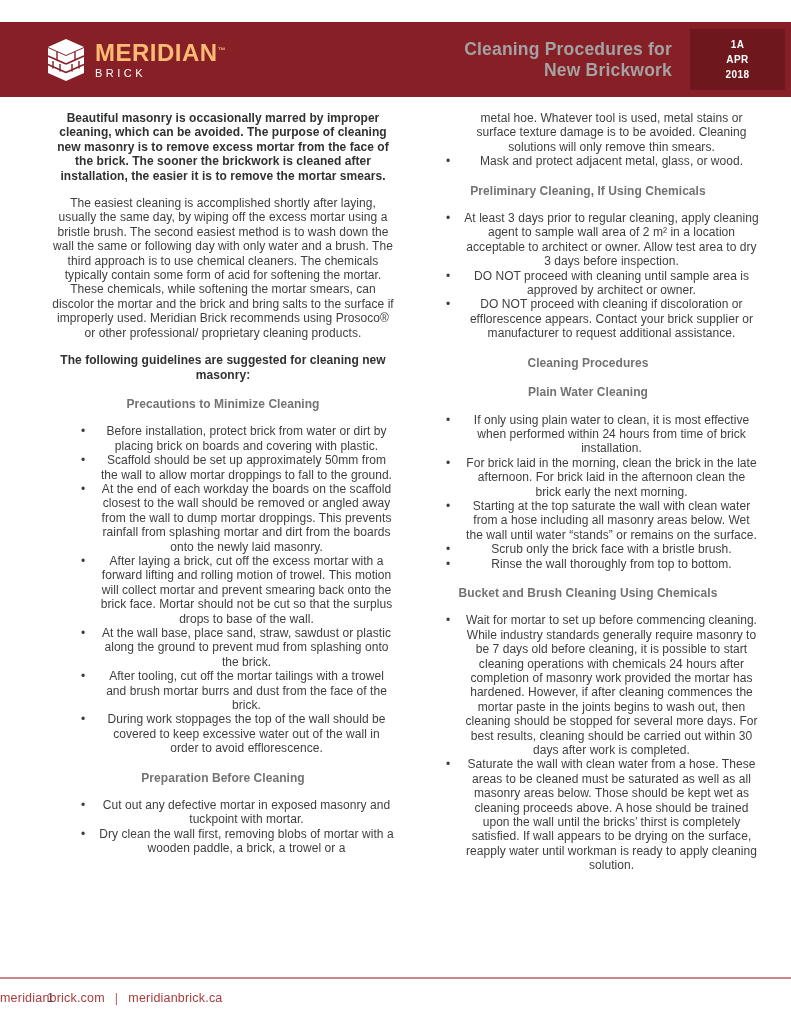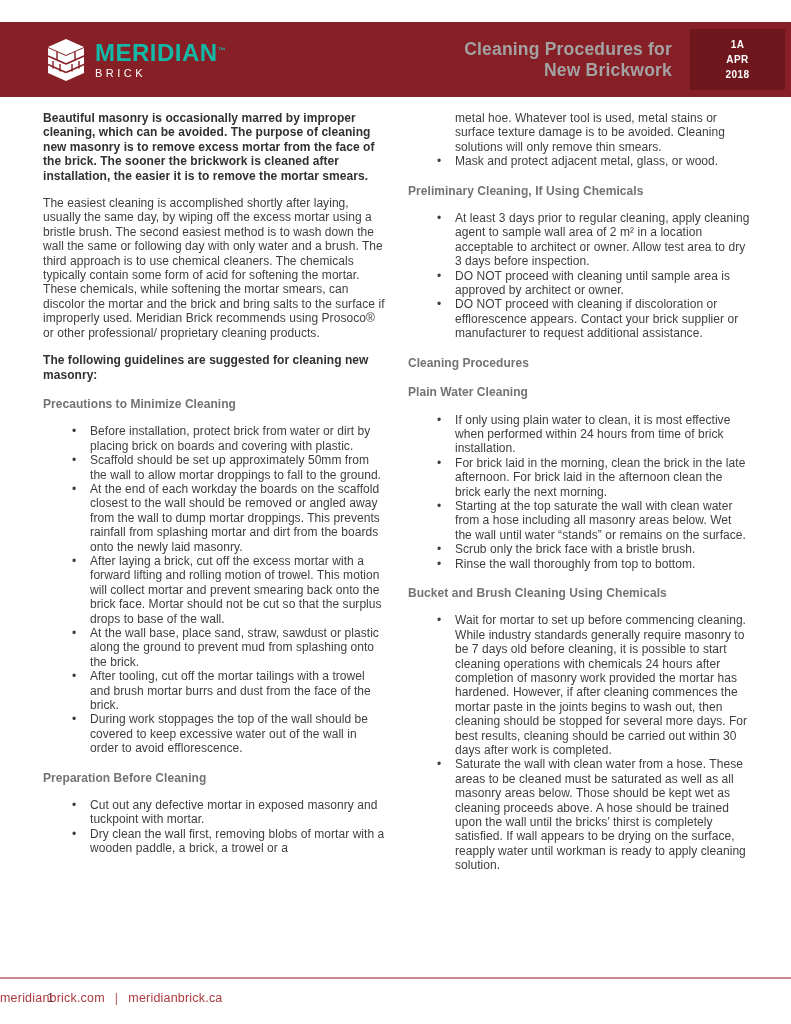--- a/index.html
+++ b/index.html
@@ -9,37 +9,37 @@
     margin:0 auto;
   }
   
   .header-band{
     position:absolute;top:22px;left:0;width:791px;height:75px;
     background:#871f26;display:flex;align-items:center;
   }
   .brand{display:flex;align-items:center;margin-left:46px;gap:9px;}
   .brand-icon svg{display:block;}
   .brand-words{display:flex;flex-direction:column;}
-  .brand-name{color:#14b8a6;font-weight:bold;font-size:24px;line-height:24px;letter-spacing:.5px;white-space:nowrap;}
+  .brand-name{color:#fdba74;font-weight:bold;font-size:24px;line-height:24px;letter-spacing:.5px;white-space:nowrap;}
   .brand-tm{font-size:8px;vertical-align:top;position:relative;top:-2px;font-weight:bold;}
   .brand-sub{color:#fff;font-weight:normal;font-size:11px;letter-spacing:3.5px;margin-top:2px;}
   .header-title{
     margin-left:auto;text-align:right;color:#a3a3a3;font-weight:bold;
     font-size:17.5px;line-height:21px;margin-right:18px;letter-spacing:.2px;
   }
   .date-box{
     width:95px;height:61px;background:#6e181e;color:#fff;font-weight:bold;
     font-size:10px;line-height:15px;text-align:center;
     display:flex;flex-direction:column;justify-content:center;
     margin-right:6px;letter-spacing:.4px;
   }
   
   .content{
-    position:absolute;top:111px;left:43px;width:707px;
-    display:flex;gap:23px;
+    position:absolute;top:111px;left:52px;width:707px;
+    display:flex;gap:23px;text-align:center;
   }
   .col{flex:1;min-width:0;color:#3e3e3e;font-size:12px;line-height:14.4px;letter-spacing:.05px;}
   .col p{margin:0 0 13px 0;}
   .bold-para{font-weight:bold;color:#313131;}
   .doc-heading{font-weight:bold;color:#737373;margin:15px 0 13px 0;}
   .doc-heading:first-child{margin-top:0;}
   ul.bullets{list-style:none;margin:0 0 13px 0;padding:0 0 0 27px;}
   ul.bullets li{position:relative;padding-left:20px;margin:0;}
   ul.bullets li::before{content:"•";position:absolute;left:2px;top:0;}
   .continuation{padding-left:47px;margin:0 !important;}

